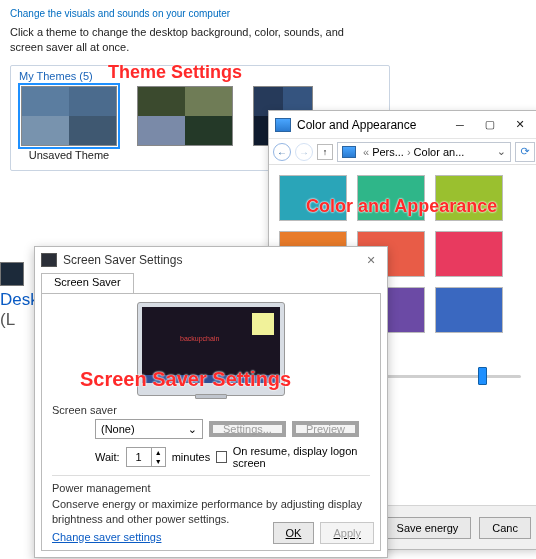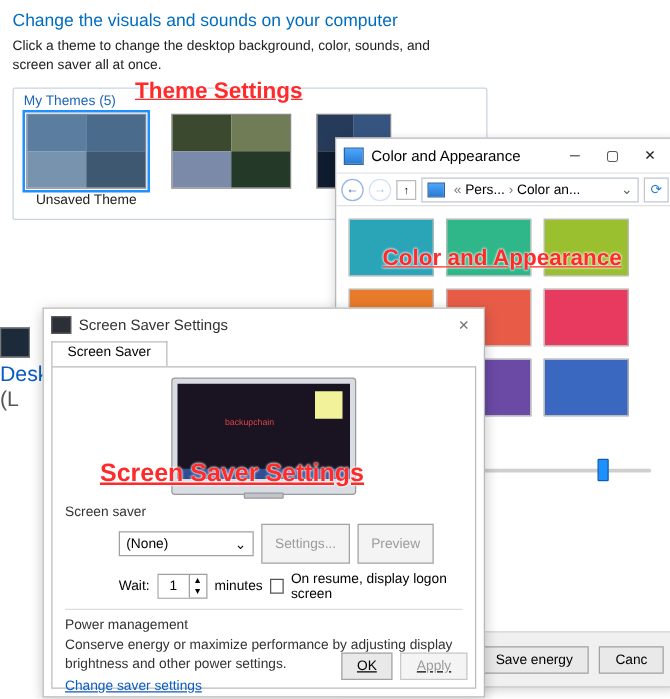--- a/index.html
+++ b/index.html
@@ -1,31 +1,31 @@
 <!DOCTYPE html>
 <html><head>
 <meta charset="utf-8">
 <style>
   * { box-sizing: border-box; margin: 0; padding: 0; font-family: 'Segoe UI', Tahoma, sans-serif; }
   body { width: 536px; height: 559px; background: #fff; position: relative; overflow: hidden; font-size: 12px; }
 
   
   .personalization { position: absolute; left: 0; top: 0; width: 400px; padding: 8px 10px; }
-  .pers-title { color: #006cc0; font-size: 14px; margin-bottom: 6px; }
+  .pers-title { color: #006cc0; font-size: 10px; margin-bottom: 6px; }
   .pers-desc { color: #222; font-size: 11px; margin-bottom: 10px; line-height: 1.35; width: 360px; }
   .themes-box { border: 1px solid #c9d4e2; border-radius: 2px; padding: 4px 8px 8px; }
   .themes-head { color: #1a64b9; font-size: 11px; margin-bottom: 4px; }
   .themes-row { display: flex; gap: 16px; }
   .theme-item { display: flex; flex-direction: column; align-items: center; width: 100px; }
   .theme-thumb { width: 96px; height: 60px; border: 1px solid #888; margin-bottom: 3px; display:flex; flex-wrap:wrap; }
   .theme-thumb.sel { outline: 2px solid #1e90ff; outline-offset: 1px; background:#e3f0ff; }
   .theme-thumb .q { width: 50%; height: 50%; }
   .theme-name { font-size: 11px; text-align: center; line-height: 1.2; color: #222; }
 
-  .annot { position: absolute; font-weight: 700; font-size: 18px; color: #ff2a2a; text-shadow: 0 0 2px #fff, 0 0 2px #fff; pointer-events:none;text-decoration:underline; }
+  .annot { position: absolute; font-weight: 700; font-size: 18px; color: #ff2a2a; text-shadow: 0 0 2px #fff, 0 0 2px #fff; pointer-events:none; }
 
   .sidebar { position:absolute; left:0; top:262px; font-size:17px; }
   .side-ico { width:24px; height:24px; background:#1c2a3a; border:1px solid #777; margin-bottom:4px; }
   .side-a { color:#0a5bc4; display:block; }
   .side-b { color:#555; }
 
   
   .colorwin { position:absolute; left:268px; top:110px; width:272px; height:440px; background:#fff; border:1px solid #b8b8b8; box-shadow:0 2px 8px rgba(0,0,0,.18); }
   .cw-titlebar { height:28px; display:flex; align-items:center; padding:0 6px; border-bottom:1px solid #e5e5e5; }
   .cw-ico { width:16px; height:14px; margin-right:6px; background:linear-gradient(#4aa6ff,#2a7bd1); border:1px solid #2a64a1; }
@@ -62,21 +62,21 @@
   .monitor-wrap { display:flex; justify-content:center; margin-bottom:8px; }
   .monitor { width:148px; height:94px; background:#d8dde4; border:1px solid #999; border-radius:3px; padding:4px; position:relative; }
   .screen { width:100%; height:76px; background:#1a1422; position:relative; overflow:hidden; }
   .screen .tb { position:absolute; bottom:0; left:0; right:0; height:8px; background:#2f4f94; }
   .screen .note { position:absolute; top:6px; right:6px; width:22px; height:22px; background:#f1f29a; }
   .screen .logo { position:absolute; top:28px; left:38px; font-size:7px; color:#d44; }
   .monitor .stand { position:absolute; bottom:-4px; left:50%; transform:translateX(-50%); width:32px; height:5px; background:#c0c5cd; border:1px solid #999; border-radius:1px;}
   .grp-label { color:#333; margin-bottom:3px; }
   .ss-row { display:flex; align-items:center; gap:6px; margin-bottom:6px;padding-left:43px; }
   .ss-combo { width:108px; height:20px; border:1px solid #a0a0a0; display:flex; align-items:center; padding:0 5px; justify-content:space-between; background:#fff; }
-  .ss-disbtn { height:32px; padding:0 10px; border:1px solid #a3a3a3; background:#f4f4f4; color:#9c9c9c; display:flex; align-items:center; }
+  .ss-disbtn { height:16px; padding:0 10px; border:4px solid #a3a3a3; background:#f4f4f4; color:#9c9c9c; display:flex; align-items:center; }
   .spin { display:flex; align-items:center; border:1px solid #a0a0a0; height:20px; }
   .spin input { width:24px; height:18px; border:none; text-align:center; font-size:11px; }
   .spin .sp { width:14px; display:flex; flex-direction:column; }
   .spin .sp span { height:9px; font-size:7px; text-align:center; line-height:9px; border-left:1px solid #a0a0a0; }
   .chk { width:12px; height:12px; border:1px solid #555; display:inline-block; }
   .hr { border:none; border-top:1px solid #ddd; margin:4px 0 6px; }
   .pm-desc { color:#333; line-height:1.35; margin-bottom:4px; }
   .link { color:#0a5bc4; text-decoration:underline; cursor:pointer; }
   .ss-buttons { position:absolute; right:6px; bottom:6px; display:flex; gap:6px;text-decoration:underline; }
   .ss-buttons .winbtn.dis { color:#9c9c9c; border-color:#c8c8c8; background:#f4f4f4; }

